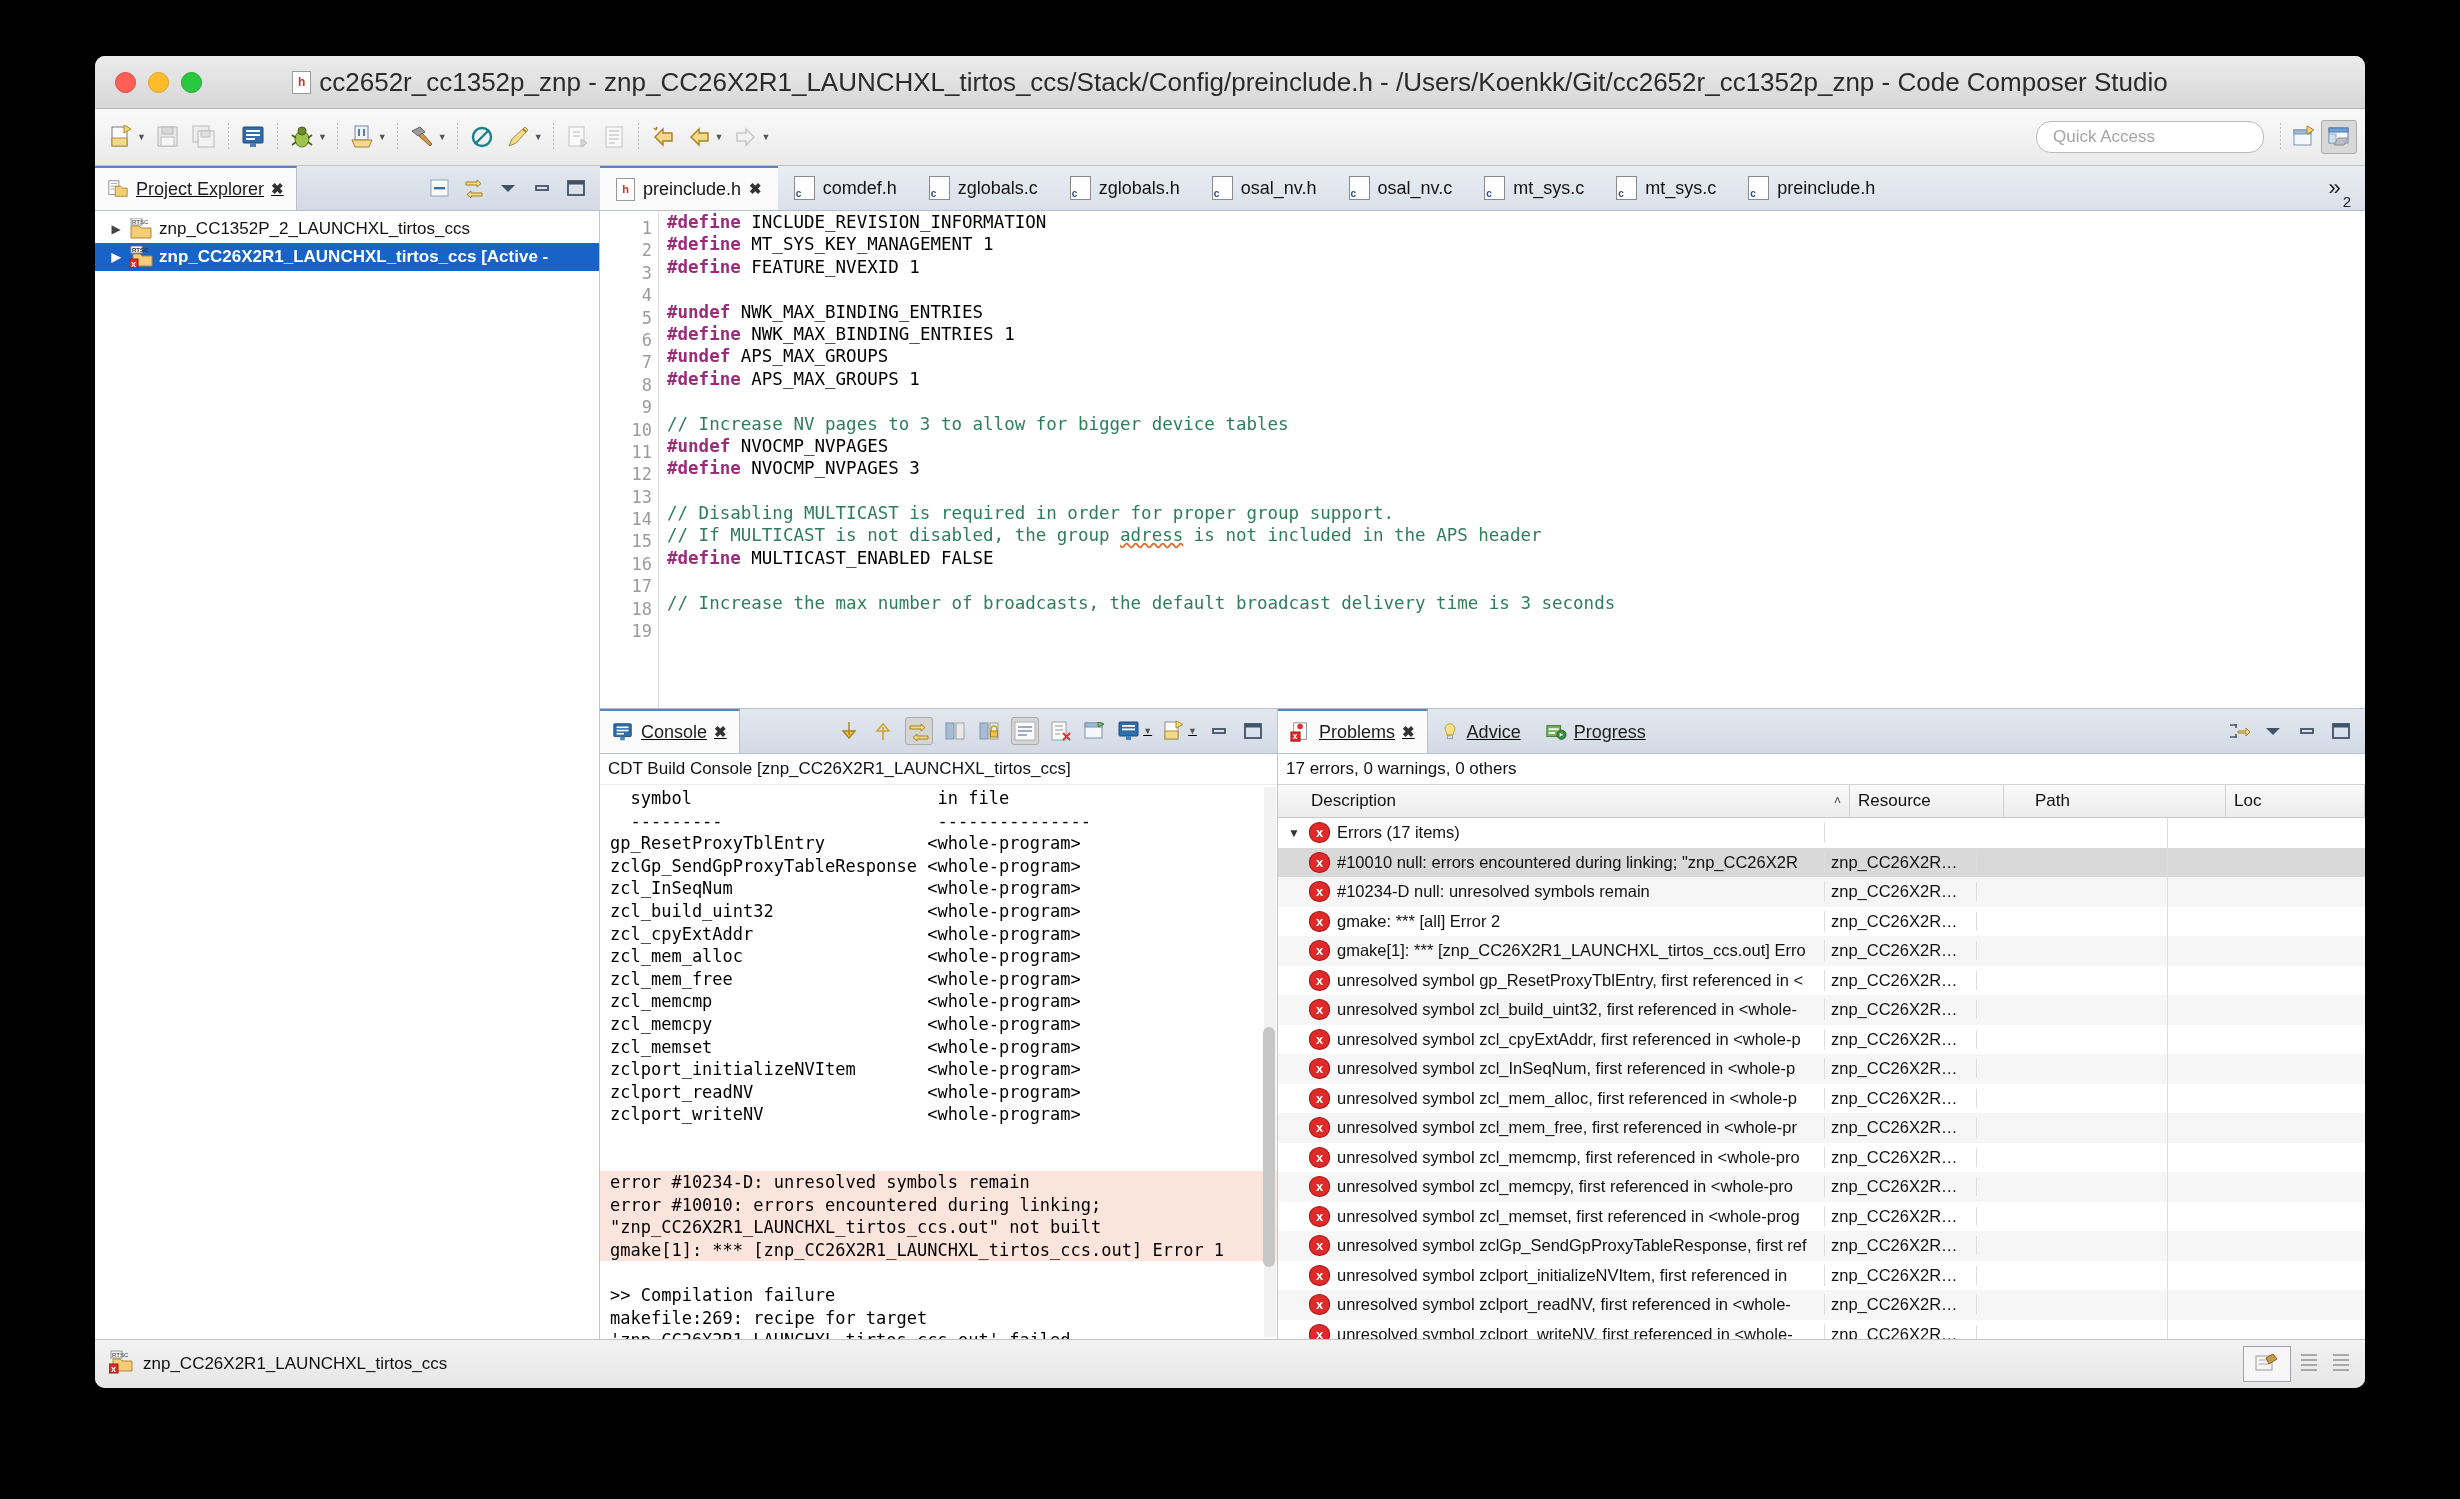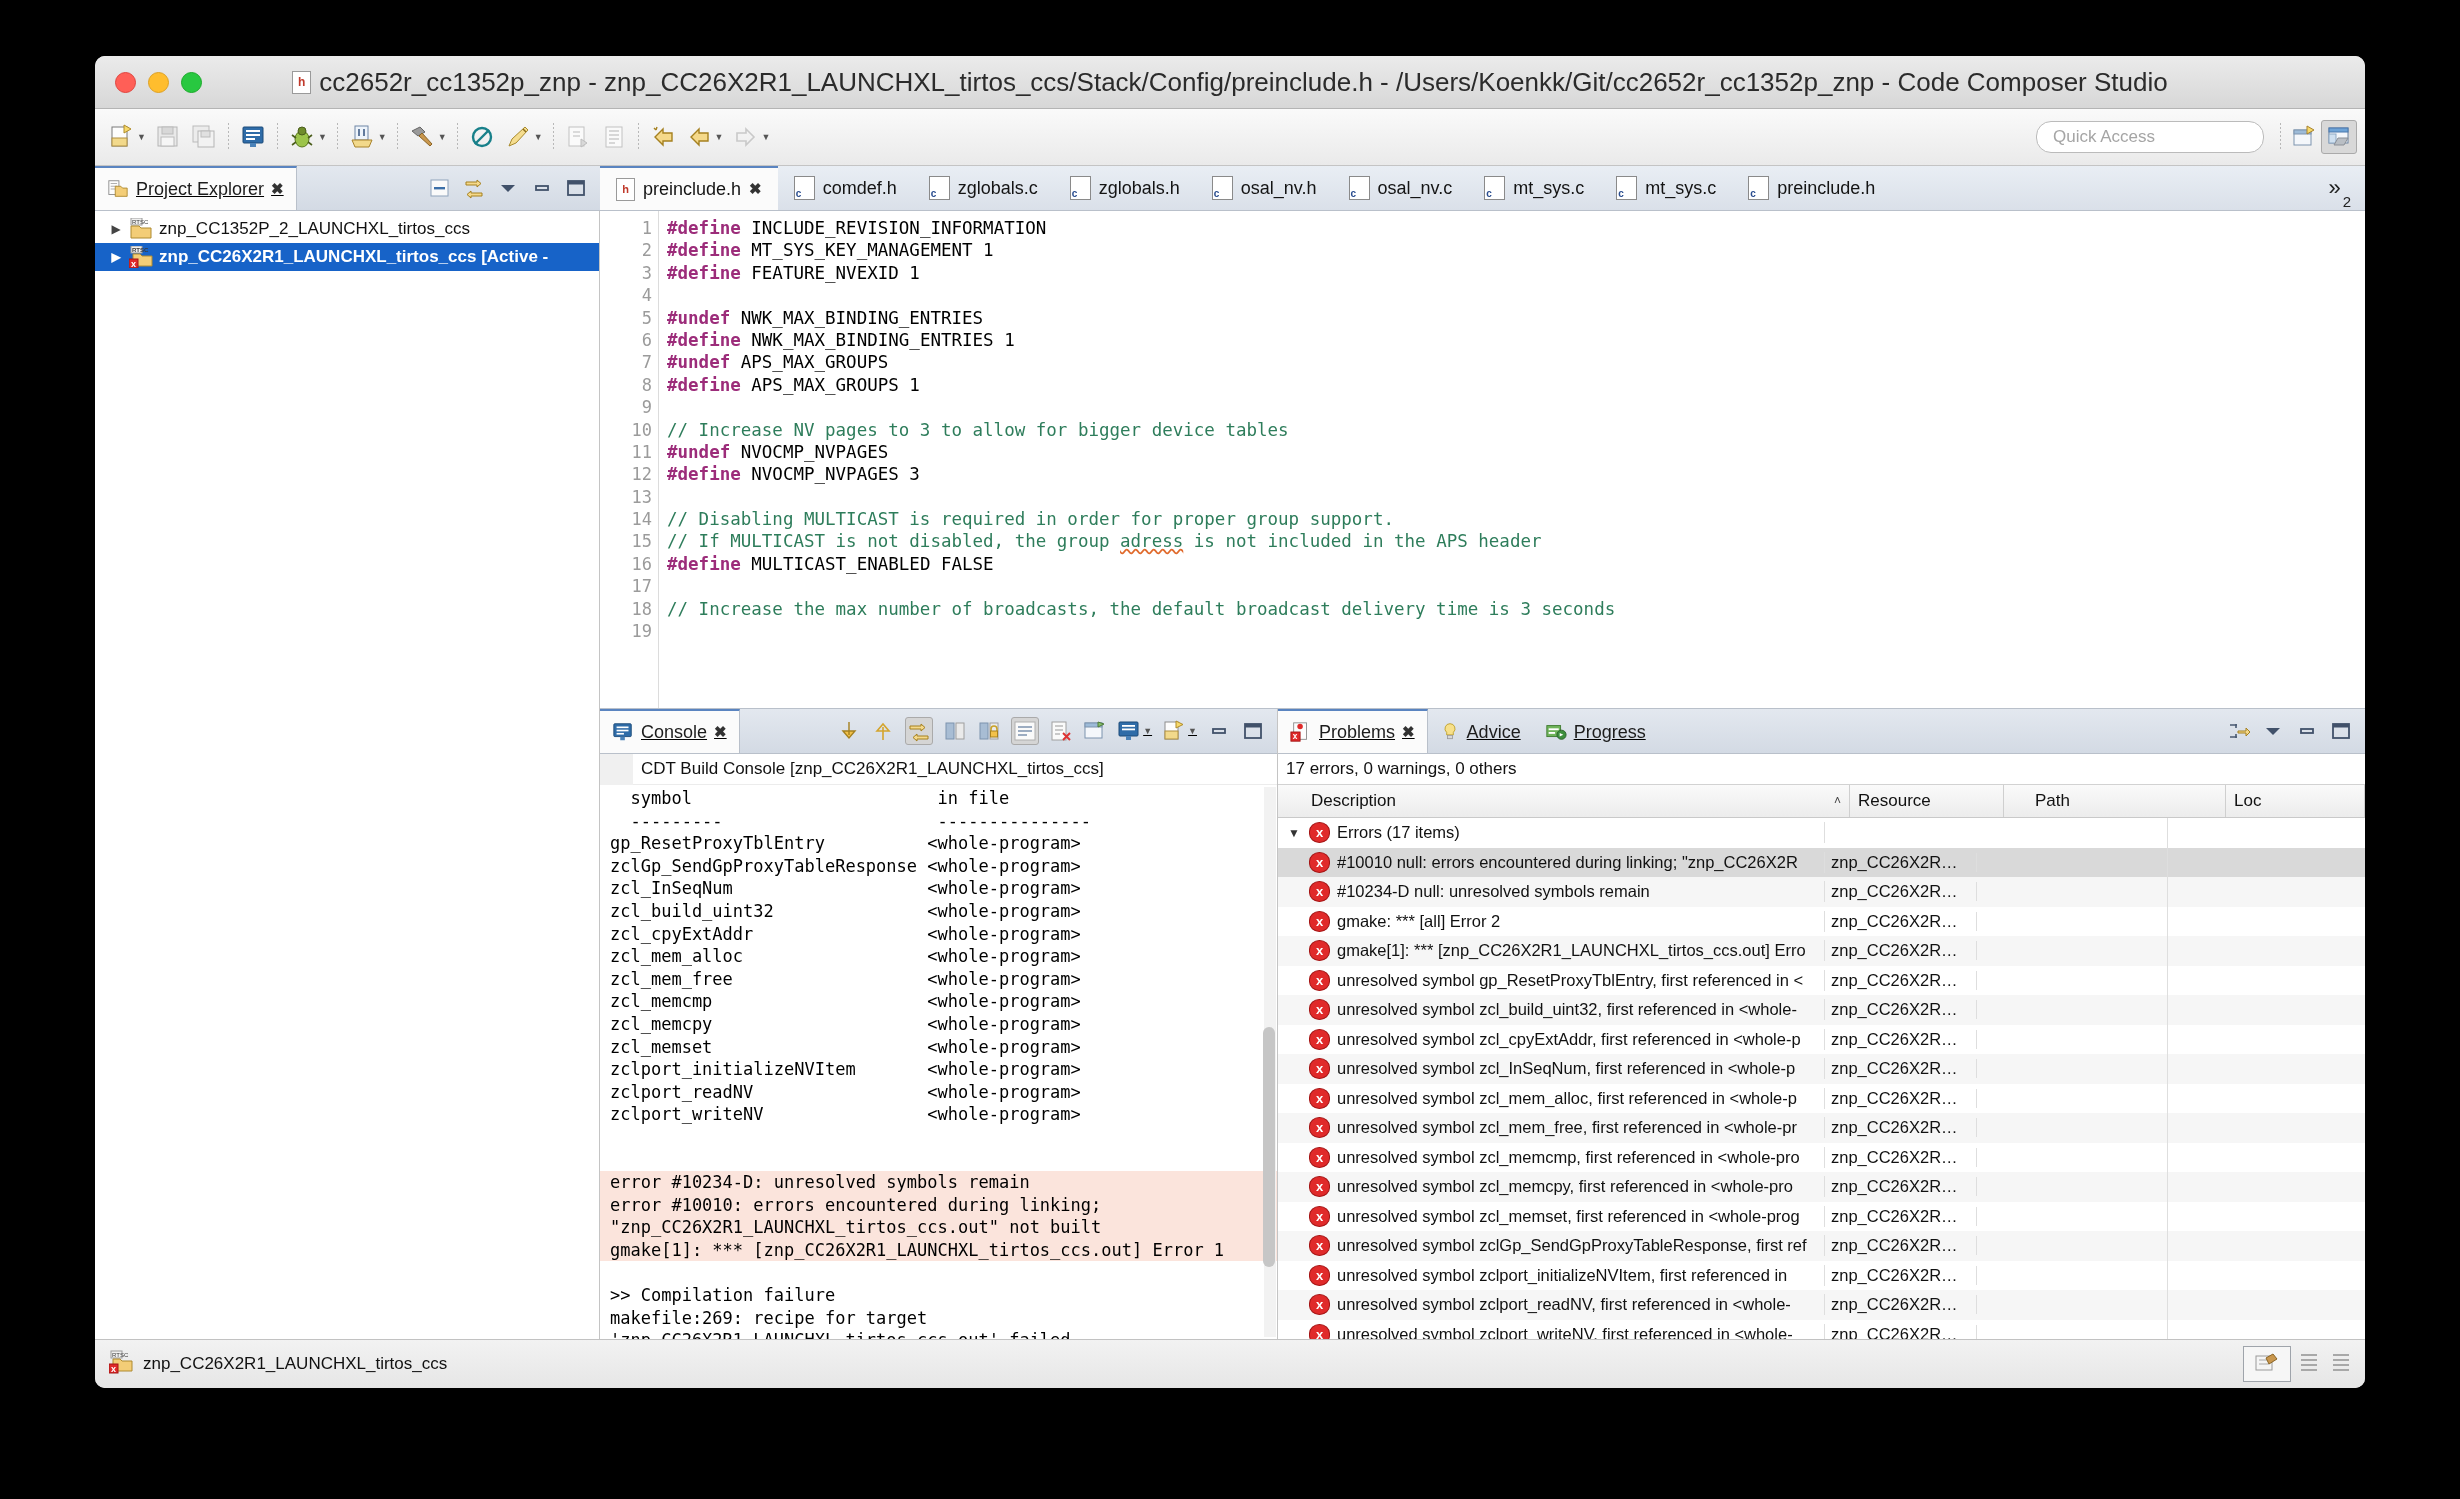--- a/index.html
+++ b/index.html
@@ -114,34 +114,34 @@
   .etab { display: flex; align-items: center; gap: 8px; padding: 0 16px; font-size: 18px; color: #141414; white-space: nowrap; }
   .etab.active { background: #fbfbfb; border-top: 2px solid #5a84c0; }
   .cfile-icon { width: 18px; height: 22px; background:#fff; border:1px solid #8a8a8a; position: relative;
      display:flex; align-items:flex-end; justify-content:flex-start; font-size:10px; color:#2a4d8f; font-weight:bold; padding-left:1px; }
   .etab-more { margin-left:auto; display:flex; align-items:center; gap:2px; padding:0 14px; font-size:17px; color:#222; }
   .ed-body { flex: 1; background: #fff; position: relative; overflow: hidden; display:flex; }
   .gutter { width: 58px; flex: 0 0 58px; background: #fff; border-right: 1px solid #dcdcdc;
      font-family: "DejaVu Sans Mono", monospace; font-size: 17px; color: #9b9b9b; text-align: right;
      padding-top: 6px; }
   .gline { height: 22.4px; line-height: 22.4px; padding-right: 6px; }
-  .code { flex: 1; font-family: "DejaVu Sans Mono", monospace; font-size: 17.5px; padding-top: 6px; color: #000; overflow:hidden; }
+  .code { flex: 1; font-family: "DejaVu Sans Mono", monospace; font-size: 17.5px; color: #000; overflow:hidden; }
   .cline { height: 22.4px; line-height: 22.4px; padding-left: 8px; white-space: pre; }
   .cline.hl { background: #e8f2fb; }
   .kw { color: #9c2c7a; font-weight: bold; }
   .cm { color: #2e7d5b; }
   .sp { text-decoration: underline wavy #e06a2c; text-decoration-skip-ink: none; }
 
   
   .bottom { flex: 0 0 630px; display: flex; min-height: 0; border-top: 1px solid #b9c0ca; }
   .console-pane { width: 677px; flex: 0 0 677px; display: flex; flex-direction: column; min-width:0; }
   .problems-pane { flex: 1; display: flex; flex-direction: column; min-width: 0; border-left: 1px solid #c4c4c4; }
 
   .console-sub { height: 30px; flex: 0 0 30px; background: #fff; font-size: 17px; color: #111;
-      padding-left: 8px; display: flex; align-items: center; border-bottom: 1px solid #ececec; margin-left: 33px;}
+      padding-left: 8px; display: flex; align-items: center; border-bottom: 1px solid #ececec;}
   .console-body { flex: 1; background: #fff; overflow: hidden; font-family: "DejaVu Sans Mono", monospace;
       font-size: 17px; color: #000; padding: 2px 0 0 0; position: relative; }
   .conline { height: 22.6px; line-height: 22.6px; white-space: pre; padding-left: 10px; }
   .conline.err { background: #fbe4dc; }
   .con-scrollbar { position:absolute; right: 1px; top: 2px; width: 12px; bottom: 2px; background: #f2f2f2;}
   .con-thumb { position: absolute; right: 1px; width: 12px; background: #c6c6c6; border-radius: 6px; }
 
   .prob-count { height: 30px; flex: 0 0 30px; background: #fff; font-size: 17px; color: #111;
       padding-left: 8px; display: flex; align-items: center; }
   .prob-cols { height: 32px; flex: 0 0 32px; display: flex; align-items: stretch;

